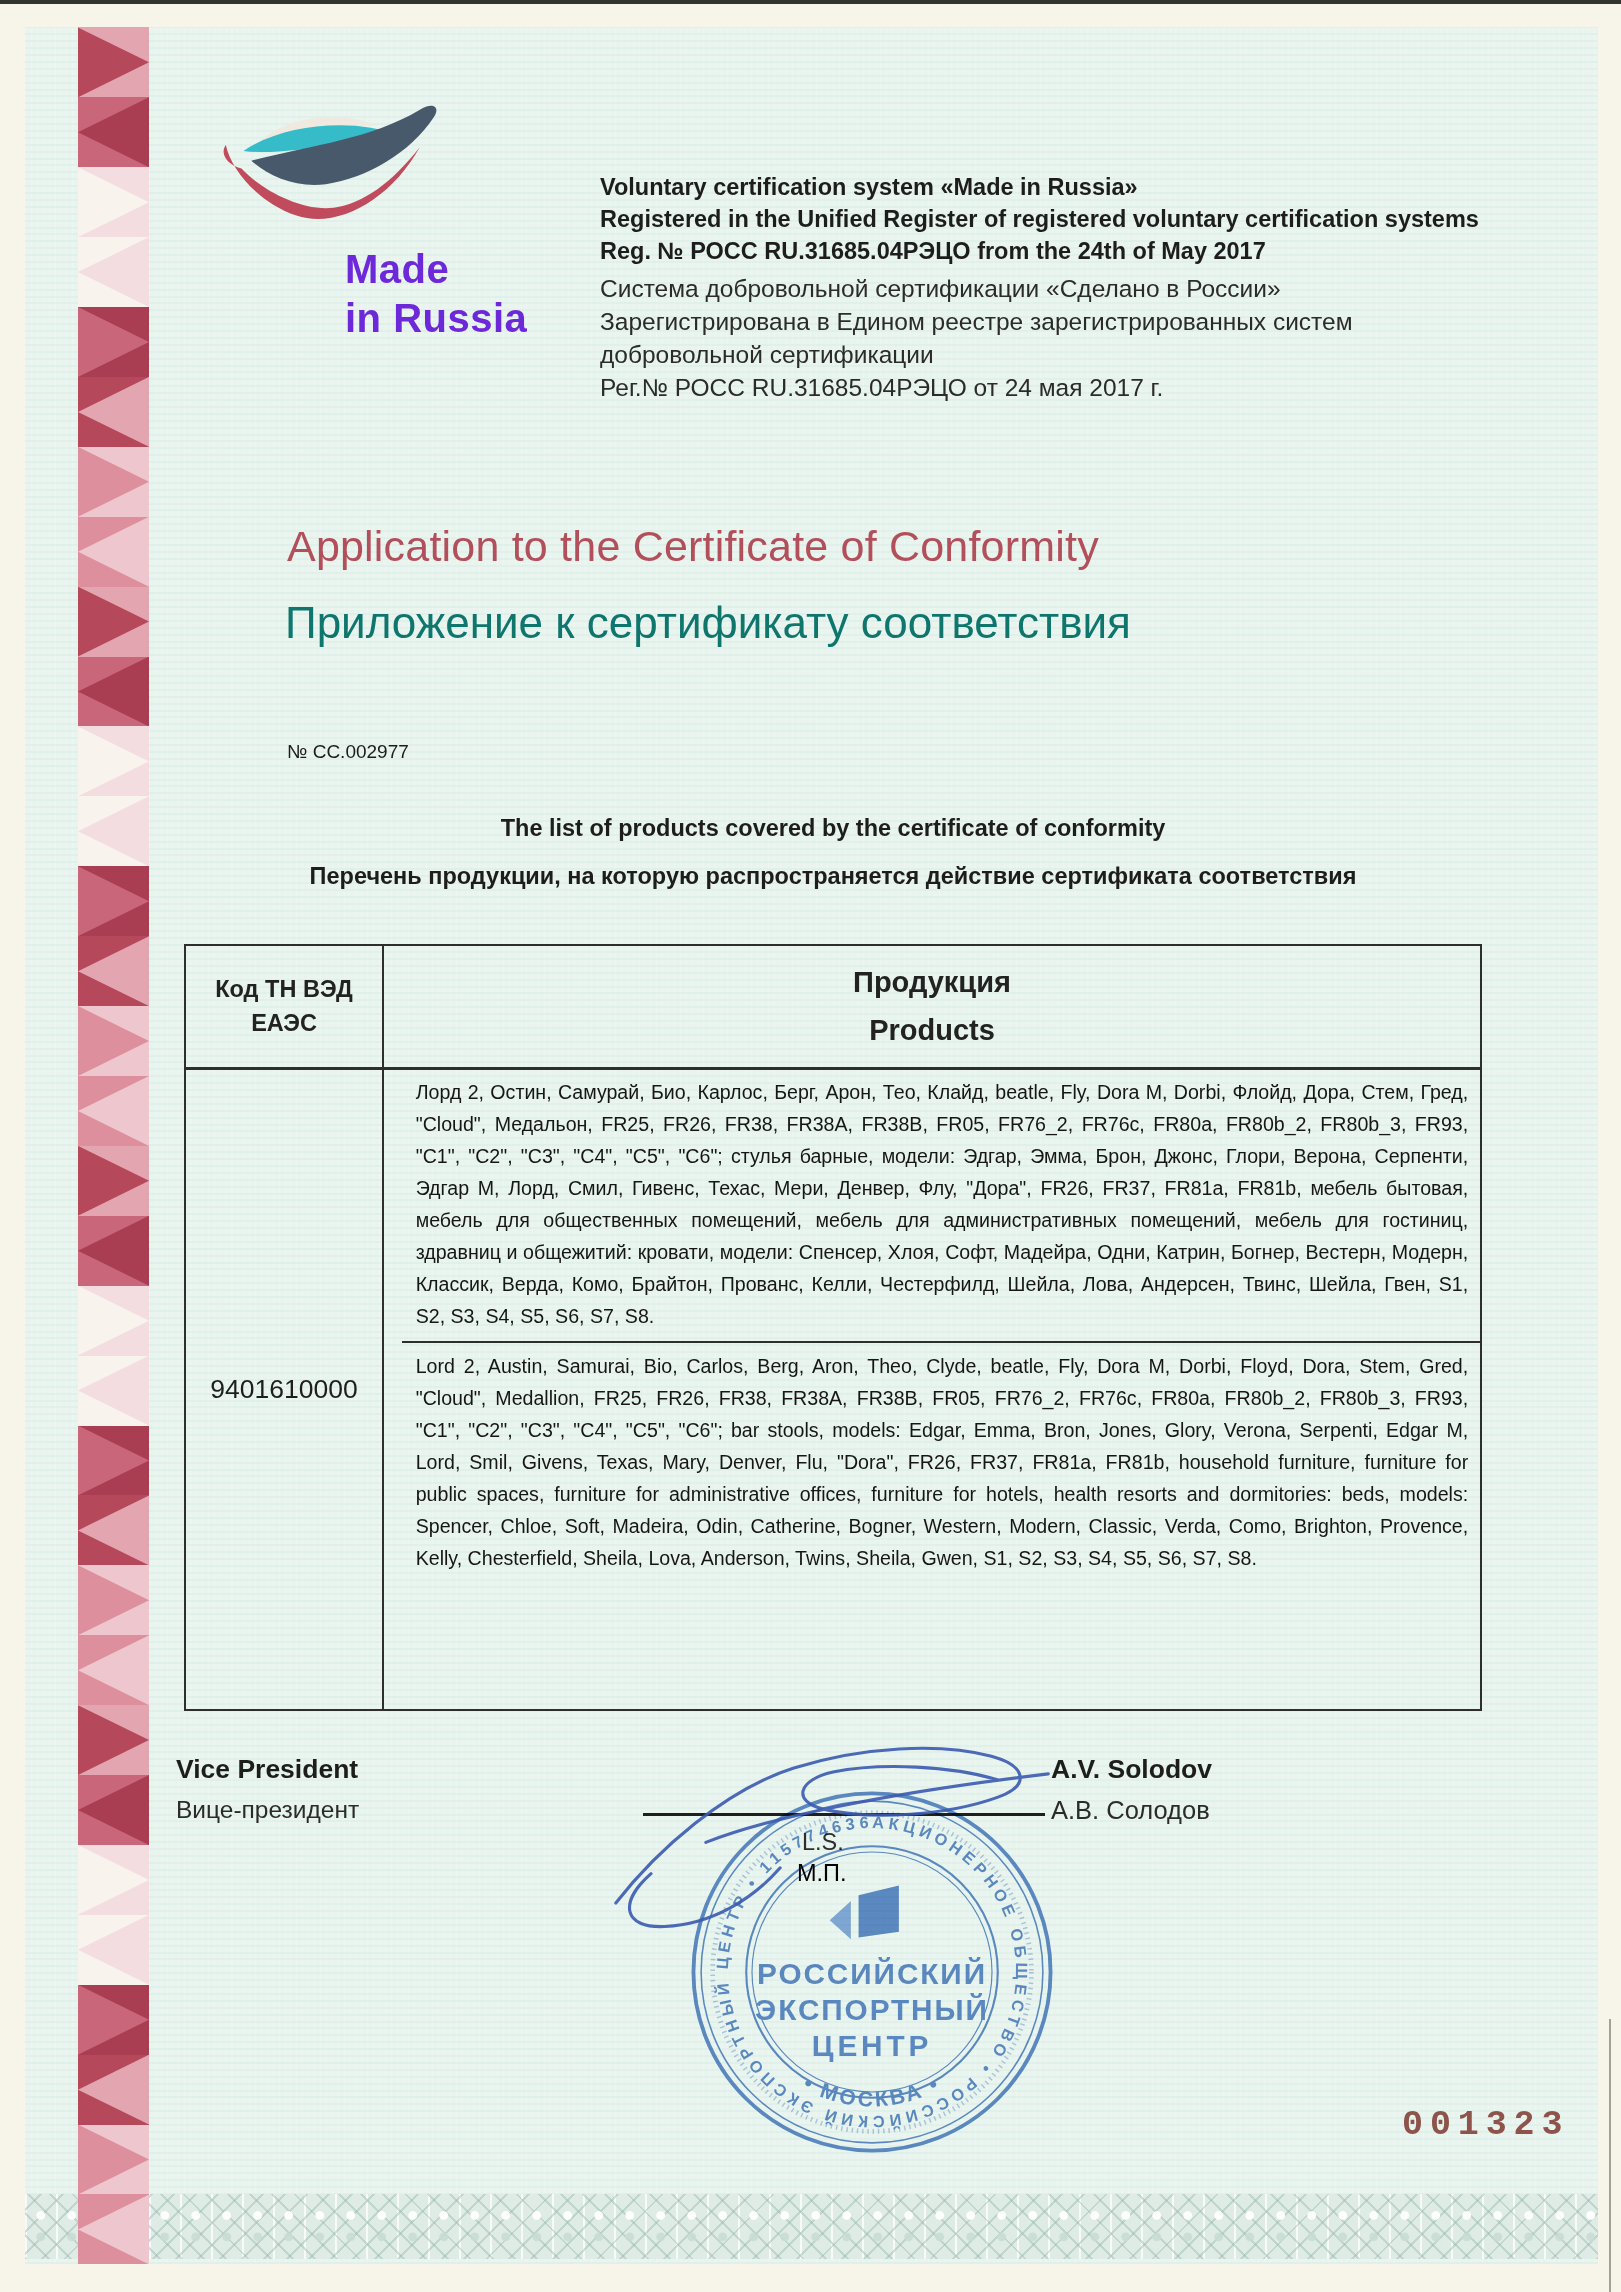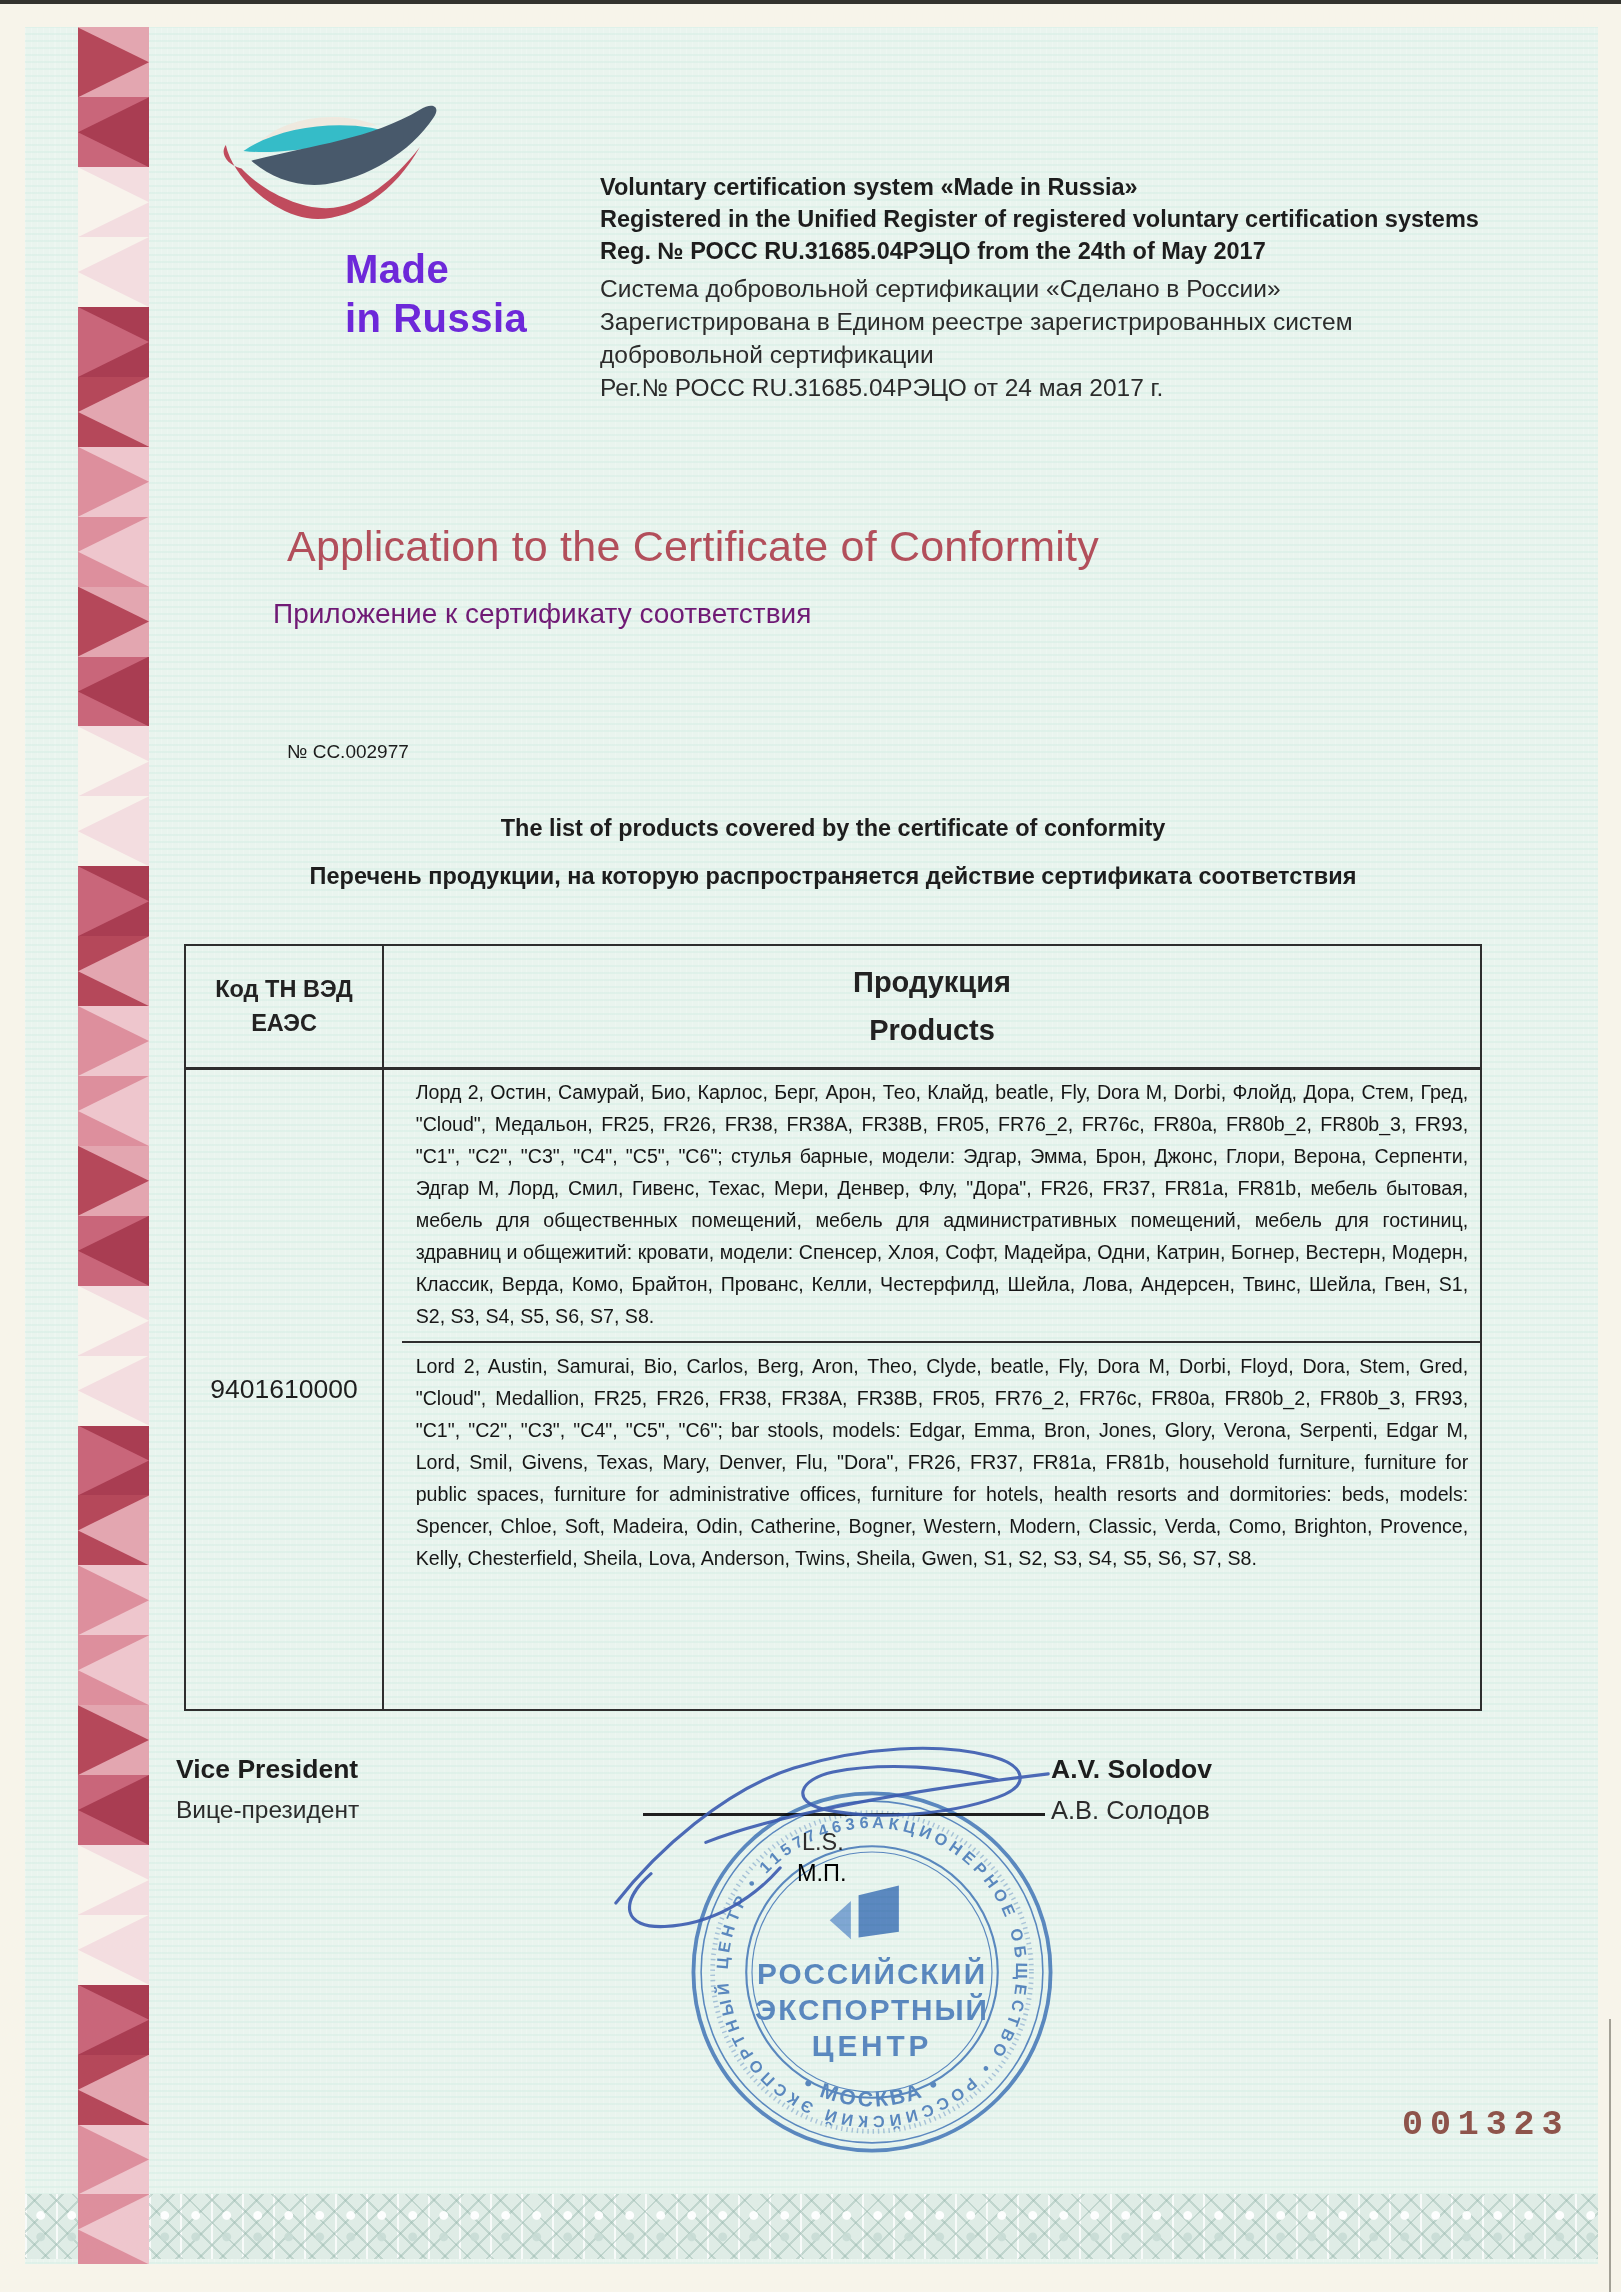--- a/index.html
+++ b/index.html
@@ -24,21 +24,21 @@
   .bird{left:218px;top:96px;width:245px;height:147px;}
   .logo-text{left:345px;top:245px;font-size:40px;font-weight:700;color:#6d28d9;line-height:49px;letter-spacing:0.5px;}
 
   
   .hdr{left:600px;top:171px;width:956px;}
   .hdr-en div{font-weight:700;font-size:23.5px;line-height:32px;color:#1d1d1d;}
   .hdr-ru{margin-top:5px;}
   .hdr-ru div{font-size:24.5px;line-height:33px;color:#2b2b2b;}
 
   .title-en{left:287px;top:522px;font-size:43px;color:#b24f5b;letter-spacing:0.2px;}
-  .title-ru{left:273px;top:598px;font-size:28px;color:#701a75;}
+  .title-ru{left:285px;top:598px;font-size:44px;color:#0f766e;}
 
   .certno{left:287px;top:741px;font-size:19px;font-weight:400;color:#1c1c1c;}
 
   .listhead{left:184px;width:1298px;text-align:center;font-weight:700;font-size:23.5px;color:#1d1d1d;}
   .lh-en{top:815px;}
   .lh-ru{top:863px;}
 
   
   .tbl{left:184px;top:944px;width:1298px;height:767px;border:2.9px solid #2e2e2e;box-sizing:border-box;z-index:2;}
   .tbl-colline{position:absolute;left:196px;top:0;bottom:0;width:2px;background:#2e2e2e;}

